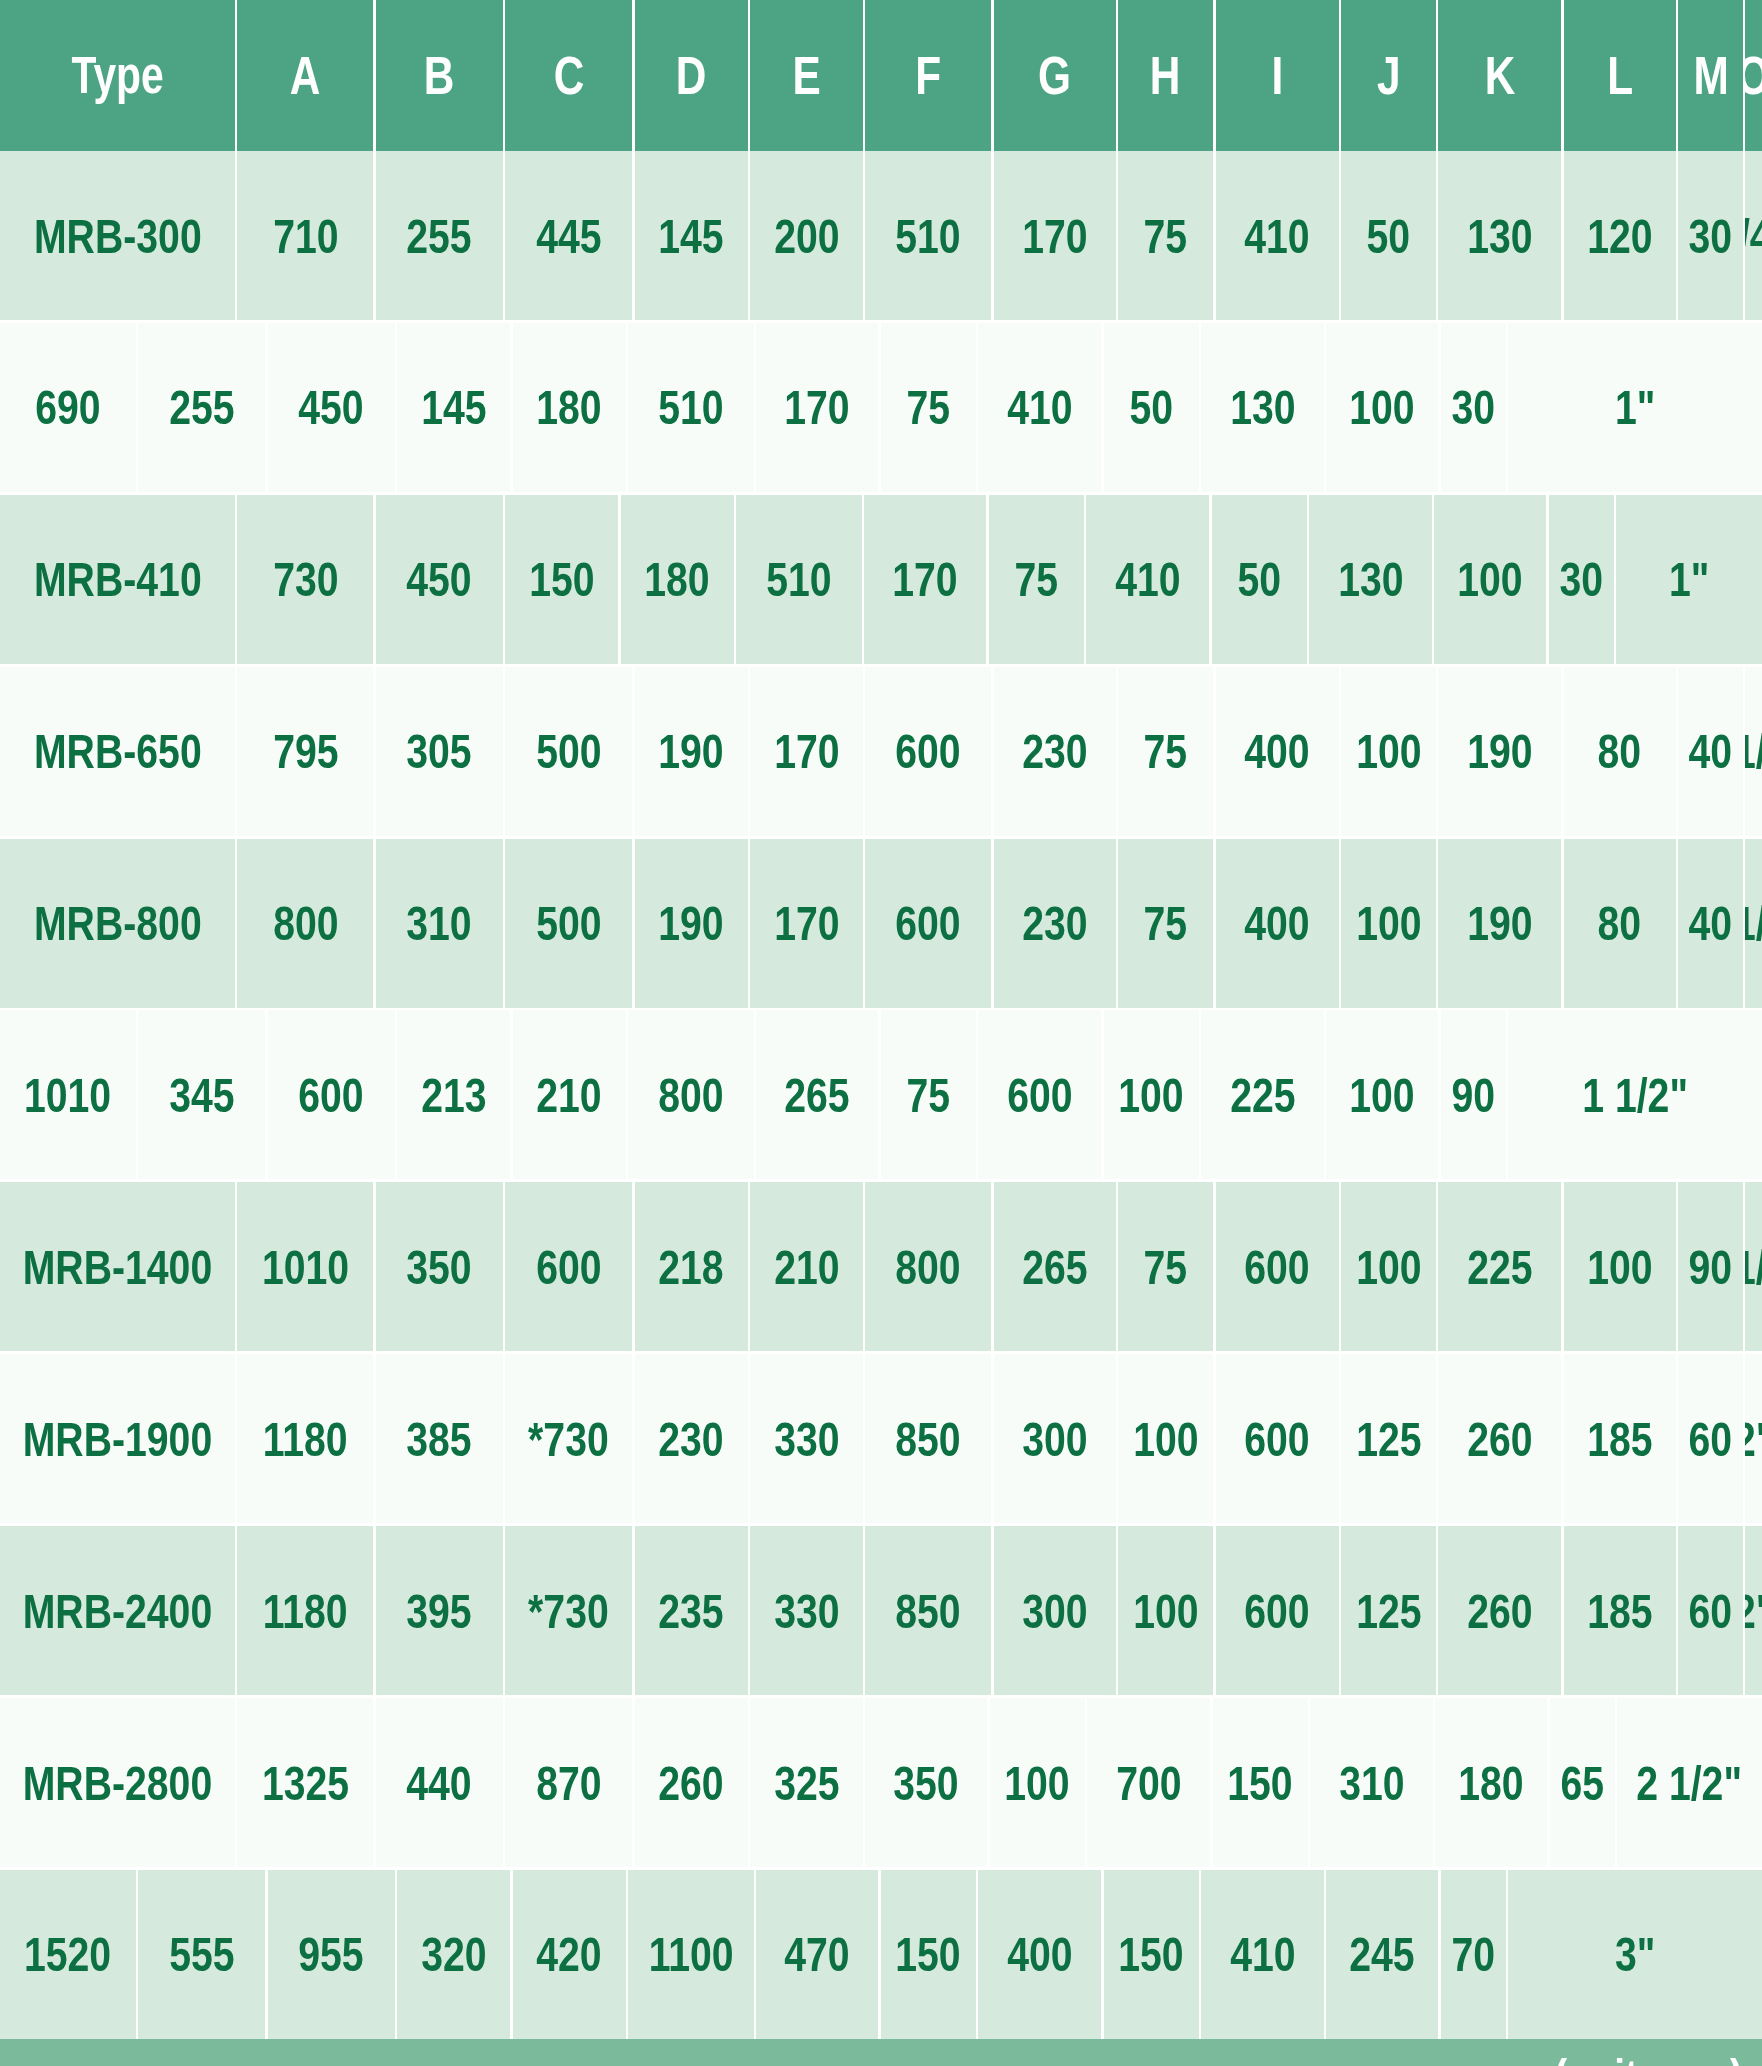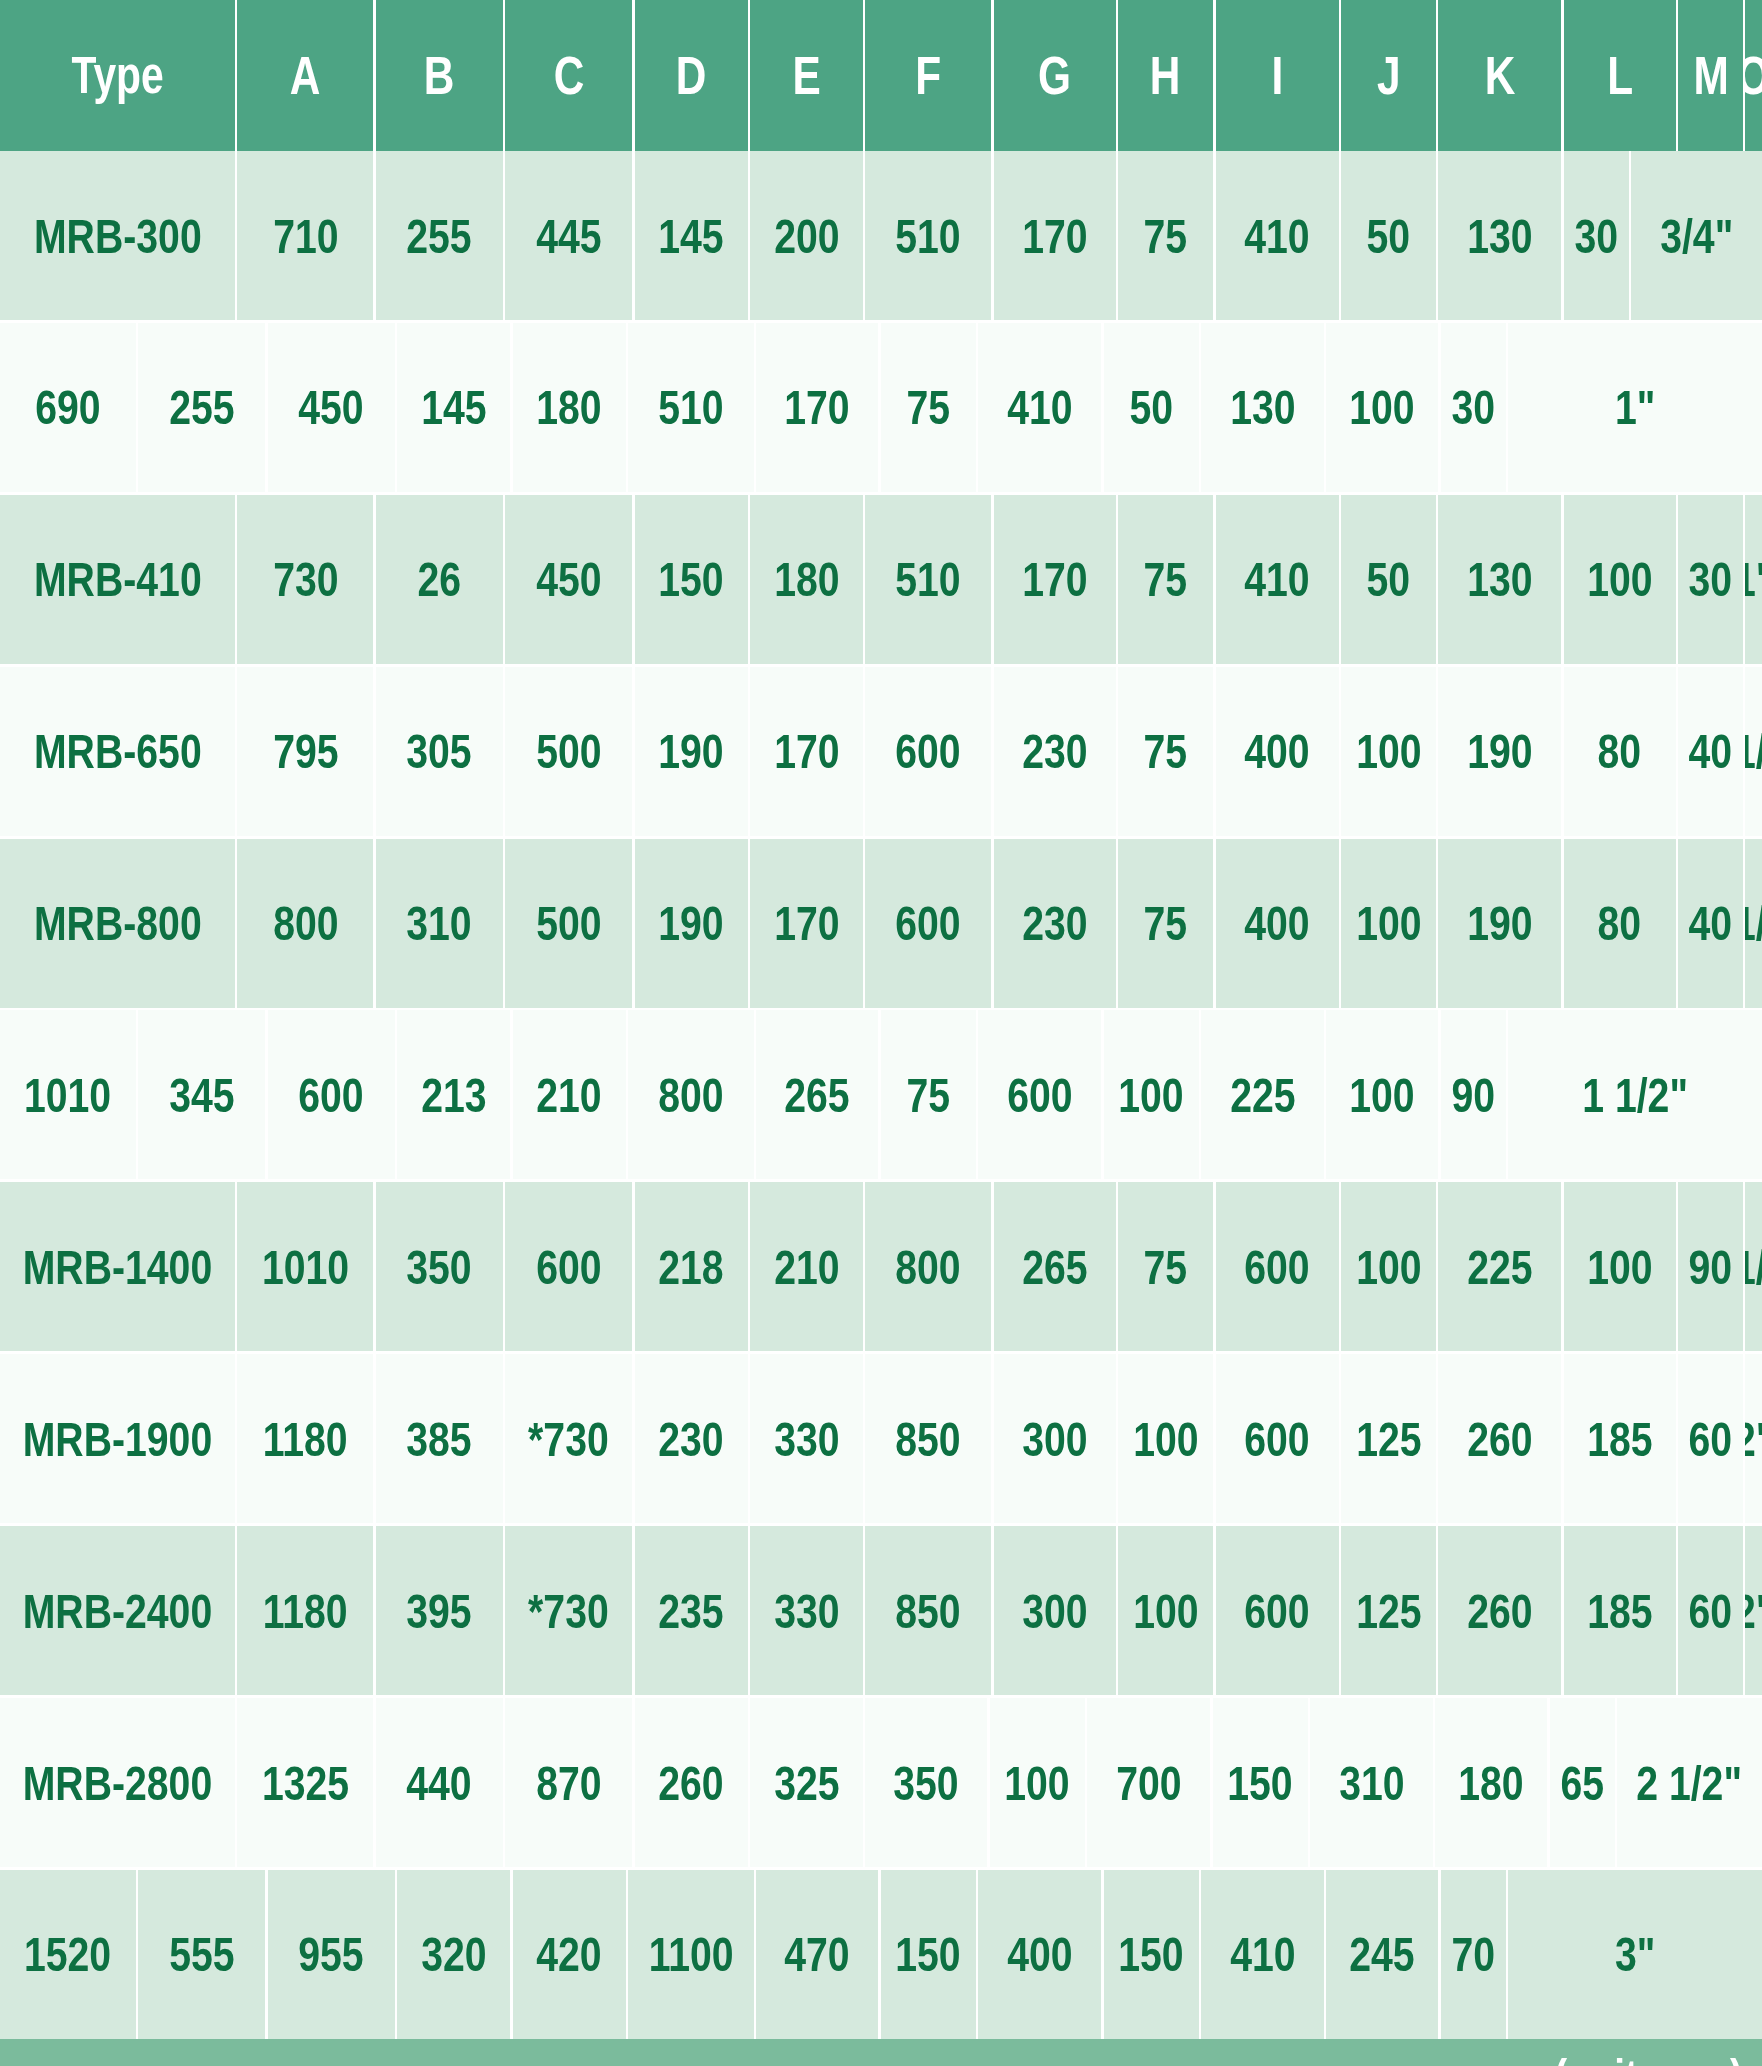--- a/index.html
+++ b/index.html
@@ -218,20 +218,23 @@
         </div>
         <div class="cell c-i">
           <span class="txt">410</span>
         </div>
         <div class="cell c-j">
           <span class="txt">50</span>
         </div>
         <div class="cell c-k">
           <span class="txt">130</span>
         </div>
+        <div class="cell c-l">
+          <span class="txt">120</span>
+        </div>
         <div class="cell c-m">
           <span class="txt">30</span>
         </div>
         <div class="cell c-o">
           <span class="txt">3/4"</span>
         </div>
       </div><div class="row data-row even">
         <div class="cell c-a">
           <span class="txt">690</span>
         </div>
@@ -273,23 +276,20 @@
         </div>
         <div class="cell c-o">
           <span class="txt">1"</span>
         </div>
       </div><div class="row data-row odd">
         <div class="cell type-col">
           <span class="txt">MRB-410</span>
         </div>
         <div class="cell c-a">
           <span class="txt">730</span>
-        </div>
-        <div class="cell c-b">
-          <span class="txt">26</span>
         </div>
         <div class="cell c-c">
           <span class="txt">450</span>
         </div>
         <div class="cell c-d">
           <span class="txt">150</span>
         </div>
         <div class="cell c-e">
           <span class="txt">180</span>
         </div>

